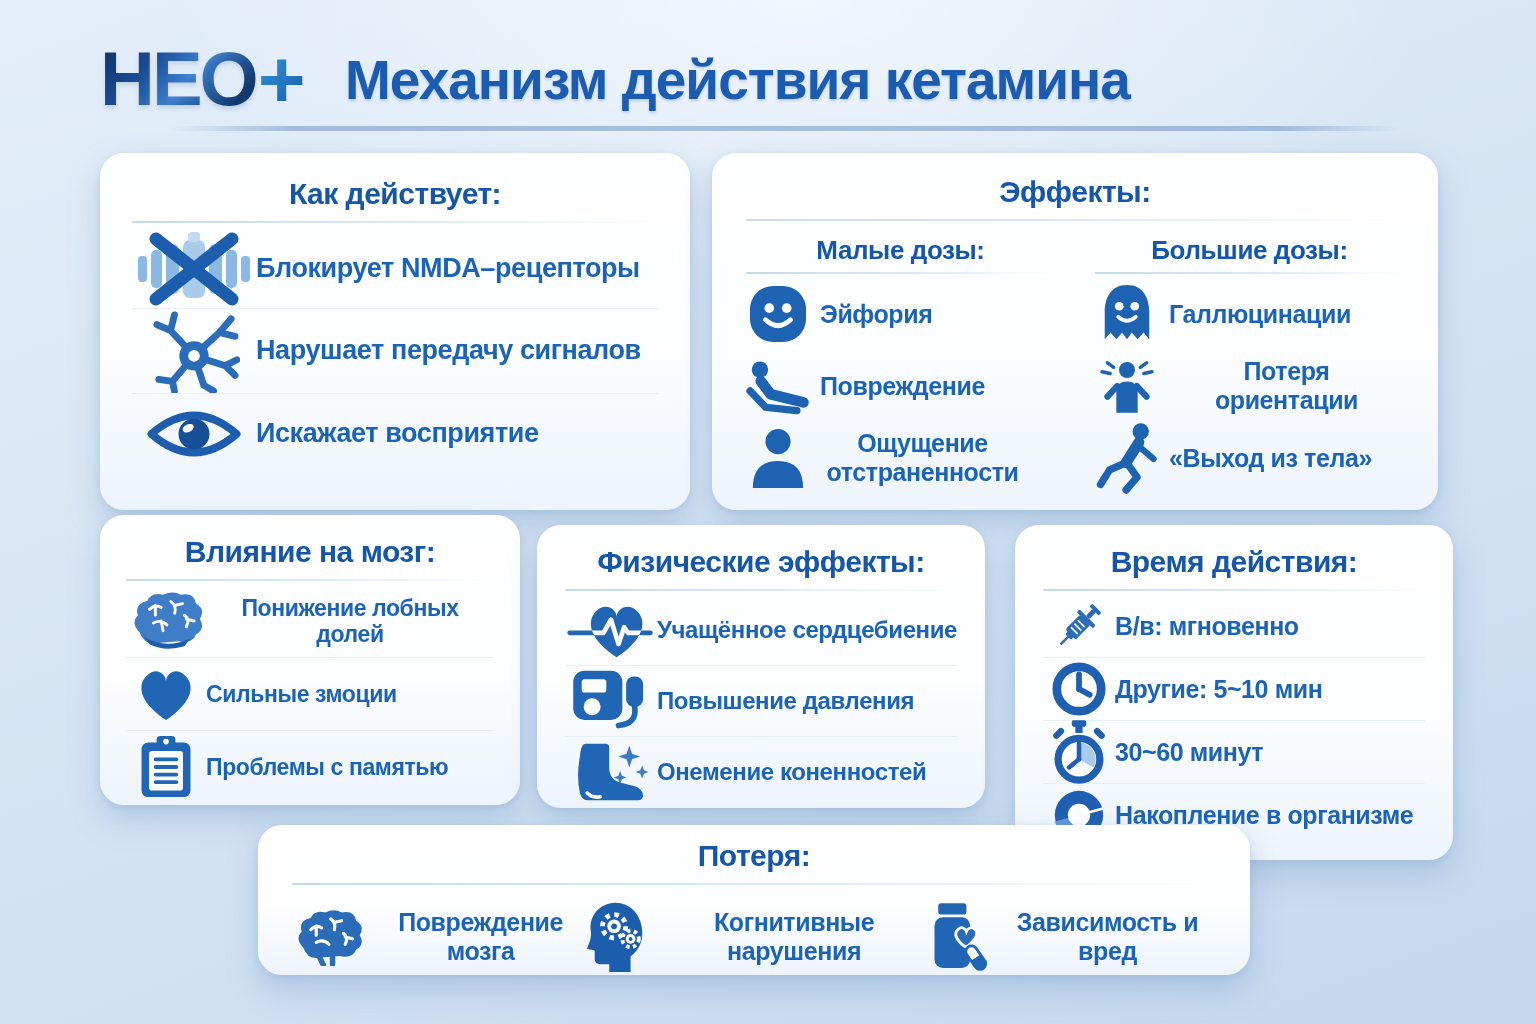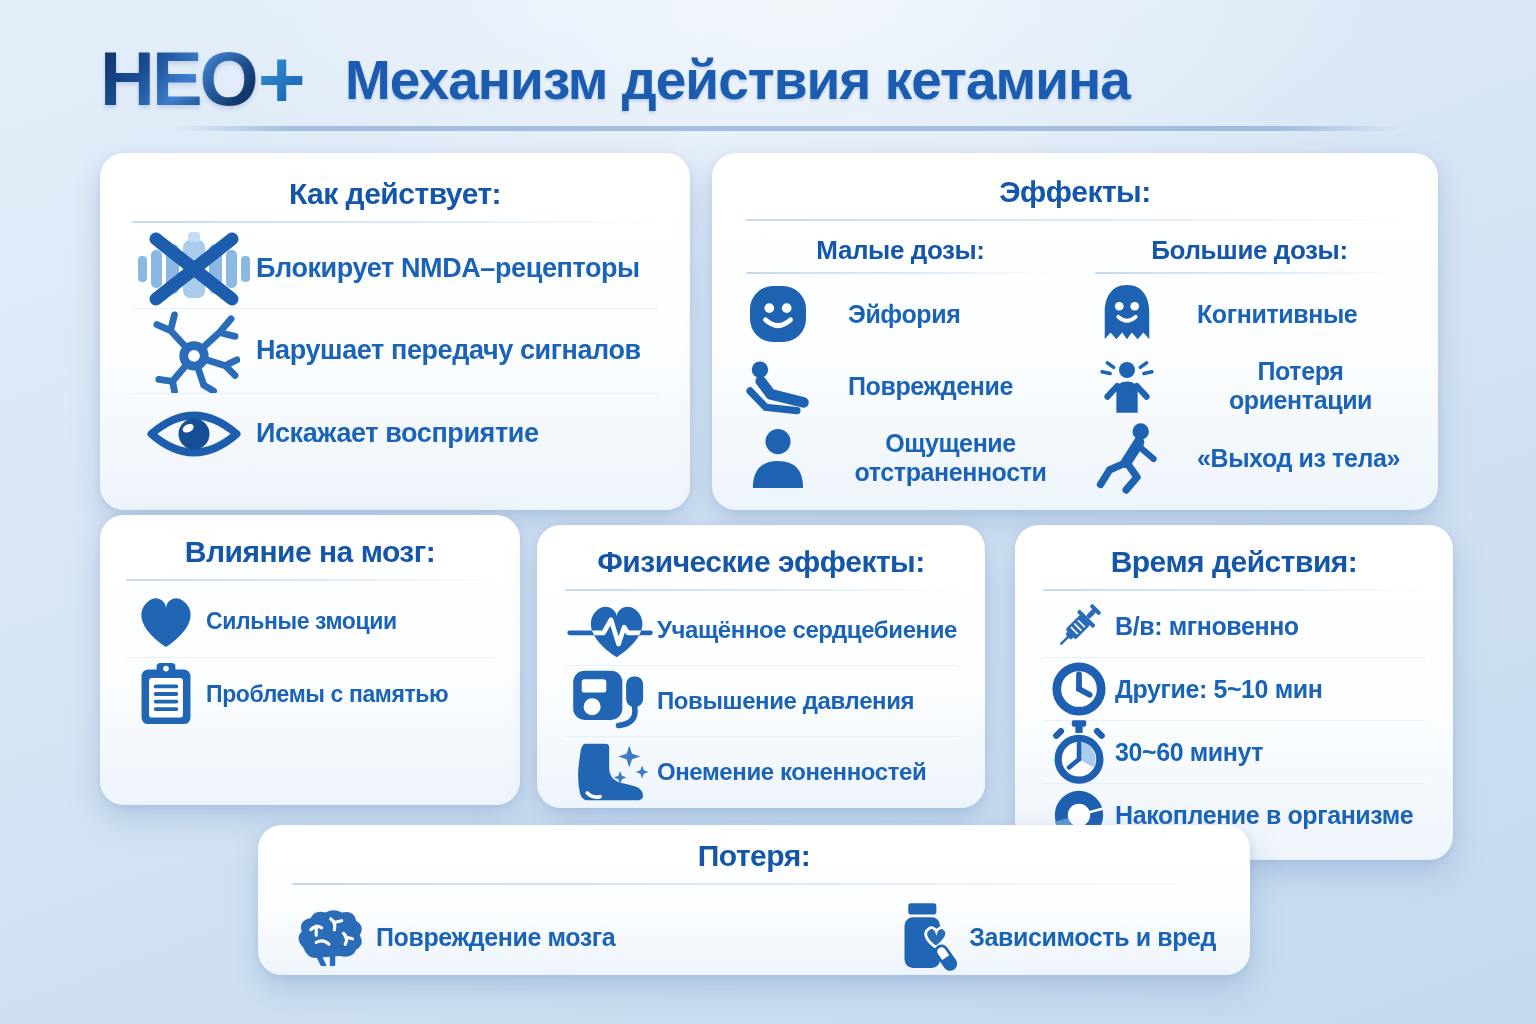--- a/index.html
+++ b/index.html
@@ -54,21 +54,21 @@
   .card-how .row{flex:1;}
   .card-how .rows{display:flex; flex-direction:column; height:244px; margin-top:6px;}
   .card-how .ic{width:124px;}
   .card-how .lbl{font-size:27px;}
   
   .card-effects{left:712px; top:153px; width:726px; height:357px; padding:22px 34px 14px;}
   .cols{display:flex; gap:40px; margin-top:14px;}
   .col{flex:1; min-width:0;}
   .col-title{margin:0; font-size:26px; font-weight:800; letter-spacing:-.4px; color:#1456aa;}
   .col .rule{margin-top:6px; margin-bottom:4px;}
-  .col .row{height:72px; border:none;gap:28px;}
+  .col .row{height:72px; border:none;}
   .col .ic{width:64px; margin-right:10px;}
   .col .lbl{font-size:25px;}
   .lbl.wrap{max-width:205px;}
   
   .card-brain{left:100px; top:515px; width:420px; height:290px; padding:20px 26px 10px;}
   .card-brain .row{height:72px;}
   .card-brain .ic{width:80px;}
   .card-brain .lbl{font-size:23px;}
   .card-brain .rows{margin-top:4px;}
   
@@ -199,21 +199,21 @@
         <div class="rule"></div>
         <div class="row">
           <span class="ic">
             <svg width="60" height="62" viewBox="0 0 62 64">
               <path d="M31,2 C14,2 8,16 8,30 L8,58 L14,51 L20,58 L26,51 L31,58 L36,51 L42,58 L48,51 L54,58 L54,30 C54,16 48,2 31,2 Z" fill="#1e63b2"></path>
               <circle cx="23" cy="24" r="4.5" fill="#fff"></circle>
                 <circle cx="39" cy="24" r="4.5" fill="#fff"></circle>
               <path d="M22,35 Q31,43 40,35" stroke="#fff" stroke-width="4" fill="none" stroke-linecap="round"></path>
             </svg>
           </span>
-          <span class="lbl">Когнитивные</span>
+          <span class="lbl">Галлюцинации</span>
         </div>
         <div class="row">
           <span class="ic">
             <svg width="70" height="62" viewBox="0 0 72 64">
               <circle cx="36" cy="14" r="9" fill="#1e63b2"></circle>
               <path d="M24,62 L24,38 Q24,27 36,27 Q48,27 48,38 L48,62 Z" fill="#1e63b2"></path>
               <line x1="25" y1="32" x2="14" y2="44" stroke="#1e63b2" stroke-width="7" stroke-linecap="round"></line>
               <line x1="47" y1="32" x2="58" y2="44" stroke="#1e63b2" stroke-width="7" stroke-linecap="round"></line>
               <g stroke="#1e63b2" stroke-width="4" stroke-linecap="round">
                 <line x1="14" y1="6" x2="21" y2="11"></line>
@@ -238,20 +238,35 @@
           <span class="lbl">«Выход из тела»</span>
         </div>
       </div>
     </div>
   </section>
 
   <section class="card card-brain">
     <h2 class="card-title">Влияние на мозг:</h2>
     <div class="rule"></div>
     <div class="rows">
+      <div class="row">
+        <span class="ic">
+          <svg width="76" height="62" viewBox="0 0 78 64">
+            <path d="M12,44 Q2,34 10,26 Q6,14 20,11 Q24,2 36,5 Q46,0 54,5 Q68,2 70,14 Q80,20 74,30 Q80,40 70,46 Q66,56 52,53 L28,55 Q16,56 12,44 Z" fill="#3f7dc6"></path>
+            <path d="M16,48 Q38,62 64,50 L58,58 Q38,64 22,56 Z" fill="#1c5dad"></path>
+            <g stroke="#fff" stroke-width="3" fill="none" stroke-linecap="round">
+              <path d="M22,20 Q28,14 34,18 M28,16 L28,26"></path>
+              <path d="M44,12 Q50,16 48,24 M48,16 L56,14"></path>
+              <path d="M58,26 Q64,30 60,38 M60,30 L68,32"></path>
+              <path d="M26,34 Q34,30 40,36 M34,32 L36,42"></path>
+            </g>
+          </svg>
+        </span>
+        <span class="lbl">Понижение лобных долей</span>
+      </div>
       <div class="row">
         <span class="ic">
           <svg width="62" height="56" viewBox="0 0 64 58">
             <path d="M32,56 C8,40 0,22 12,10 C22,0 32,8 32,16 C32,8 42,0 52,10 C64,22 56,40 32,56 Z" fill="#2166b4"></path>
           </svg>
         </span>
         <span class="lbl">Сильные змоции</span>
       </div>
       <div class="row">
         <span class="ic">
@@ -402,20 +417,34 @@
               <path d="M42,12 Q48,16 46,24 M46,16 L54,14"></path>
               <path d="M56,28 Q62,32 58,40 M58,32 L66,34"></path>
               <path d="M26,38 Q34,34 40,40"></path>
             </g>
           </svg>
         </span>
         <span class="lbl">Повреждение мозга</span>
       </div>
       <div class="risk-item">
         <span class="ic">
+          <svg width="64" height="72" viewBox="0 0 66 74">
+            <path d="M28,2 C13,4 4,17 6,31 C7,38 4,44 2,49 L10,51 L10,60 Q10,65 16,65 L25,65 L25,73 L47,73 L47,57 Q60,47 59,31 C58,12 44,0 28,2 Z" fill="#1c5dad"></path>
+            <circle cx="30" cy="26" r="12" fill="none" stroke="#fff" stroke-width="5" stroke-dasharray="4.7 4.7"></circle>
+            <circle cx="30" cy="26" r="7" fill="#fff"></circle>
+              <circle cx="30" cy="26" r="3" fill="#1c5dad"></circle>
+            <circle cx="47" cy="39" r="8.5" fill="none" stroke="#fff" stroke-width="4" stroke-dasharray="3.6 3.6"></circle>
+            <circle cx="47" cy="39" r="5" fill="#fff"></circle>
+              <circle cx="47" cy="39" r="2" fill="#1c5dad"></circle>
+          </svg>
+        </span>
+        <span class="lbl">Когнитивные нарушения</span>
+      </div>
+      <div class="risk-item">
+        <span class="ic">
           <svg width="60" height="68" viewBox="0 0 64 72">
             <rect x="12" y="0" width="30" height="12" rx="3" fill="#2166b4"></rect>
             <rect x="8" y="15" width="38" height="54" rx="9" fill="#2166b4"></rect>
             <path d="M40,46 C31,39 28,32 33,28 C37,24 41,27 42,30 C43,27 48,24 51,28 C56,32 52,39 42,47 Z" fill="#2a6cb8" stroke="#fff" stroke-width="3"></path>
             <g transform="rotate(-35 52 58)">
               <rect x="46" y="44" width="12" height="28" rx="6" fill="#fff" stroke="#2166b4" stroke-width="3"></rect>
               <path d="M46,58 L58,58 L58,66 Q58,72 52,72 Q46,72 46,66 Z" fill="#2166b4"></path>
             </g>
           </svg>
         </span>

